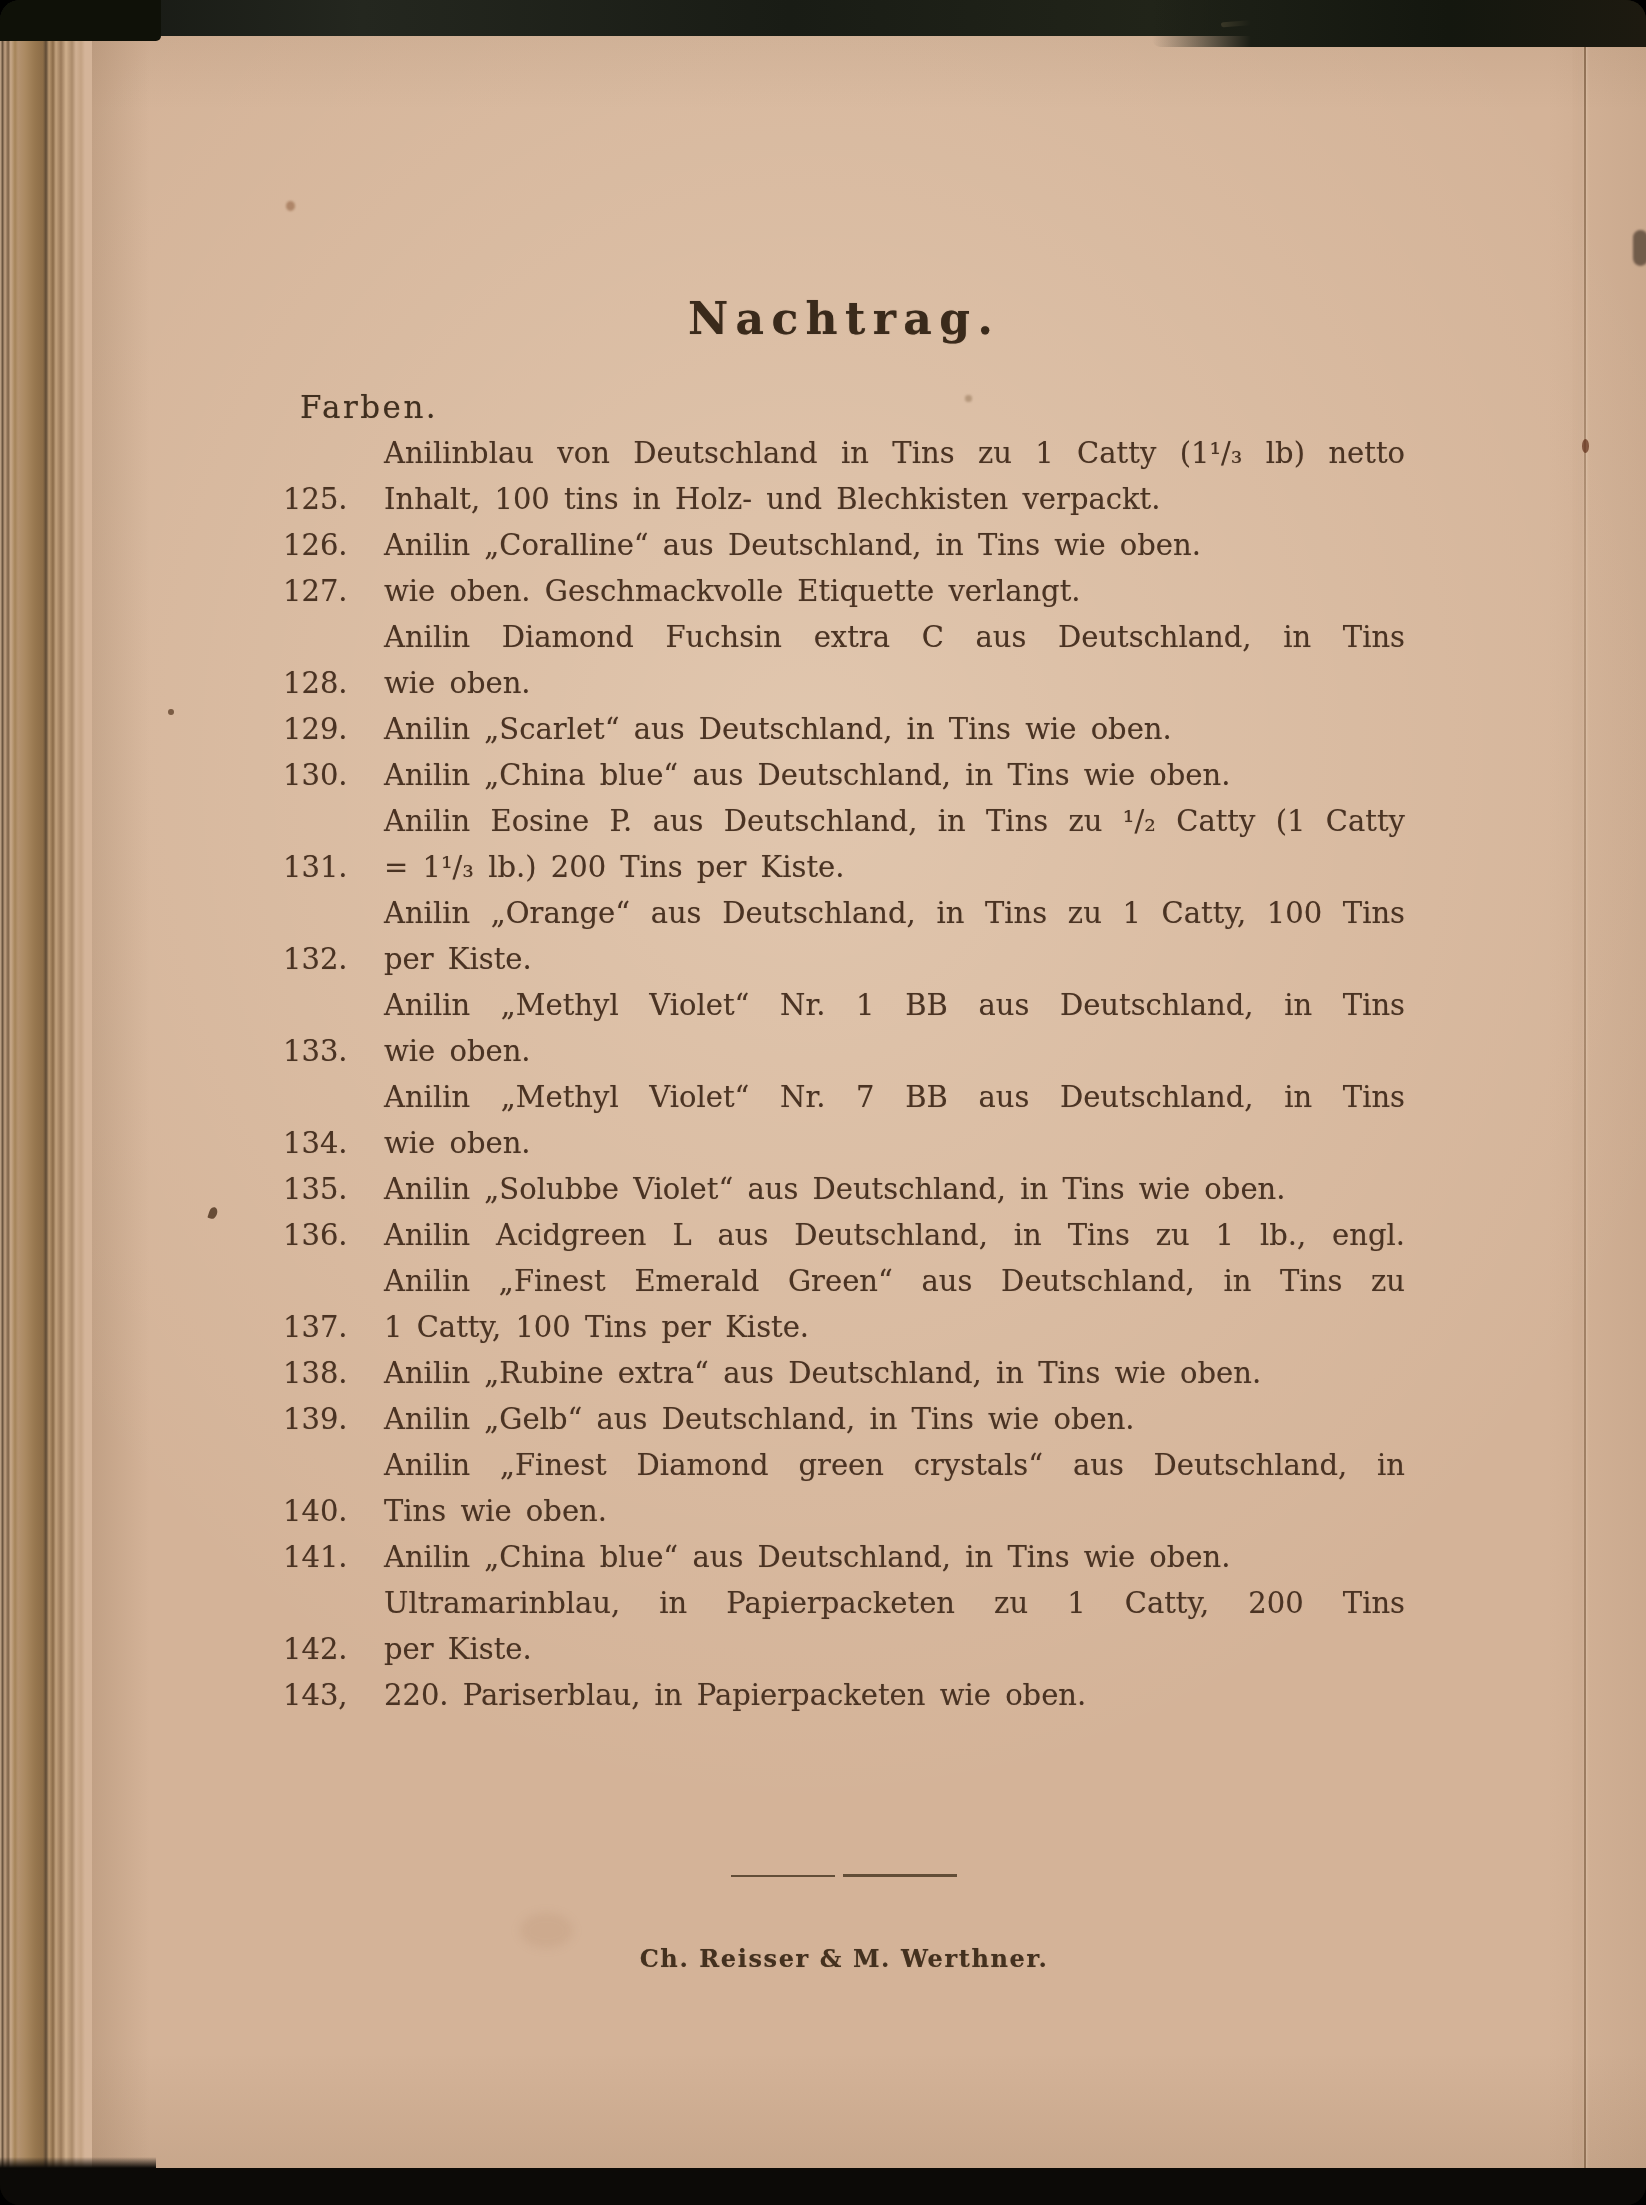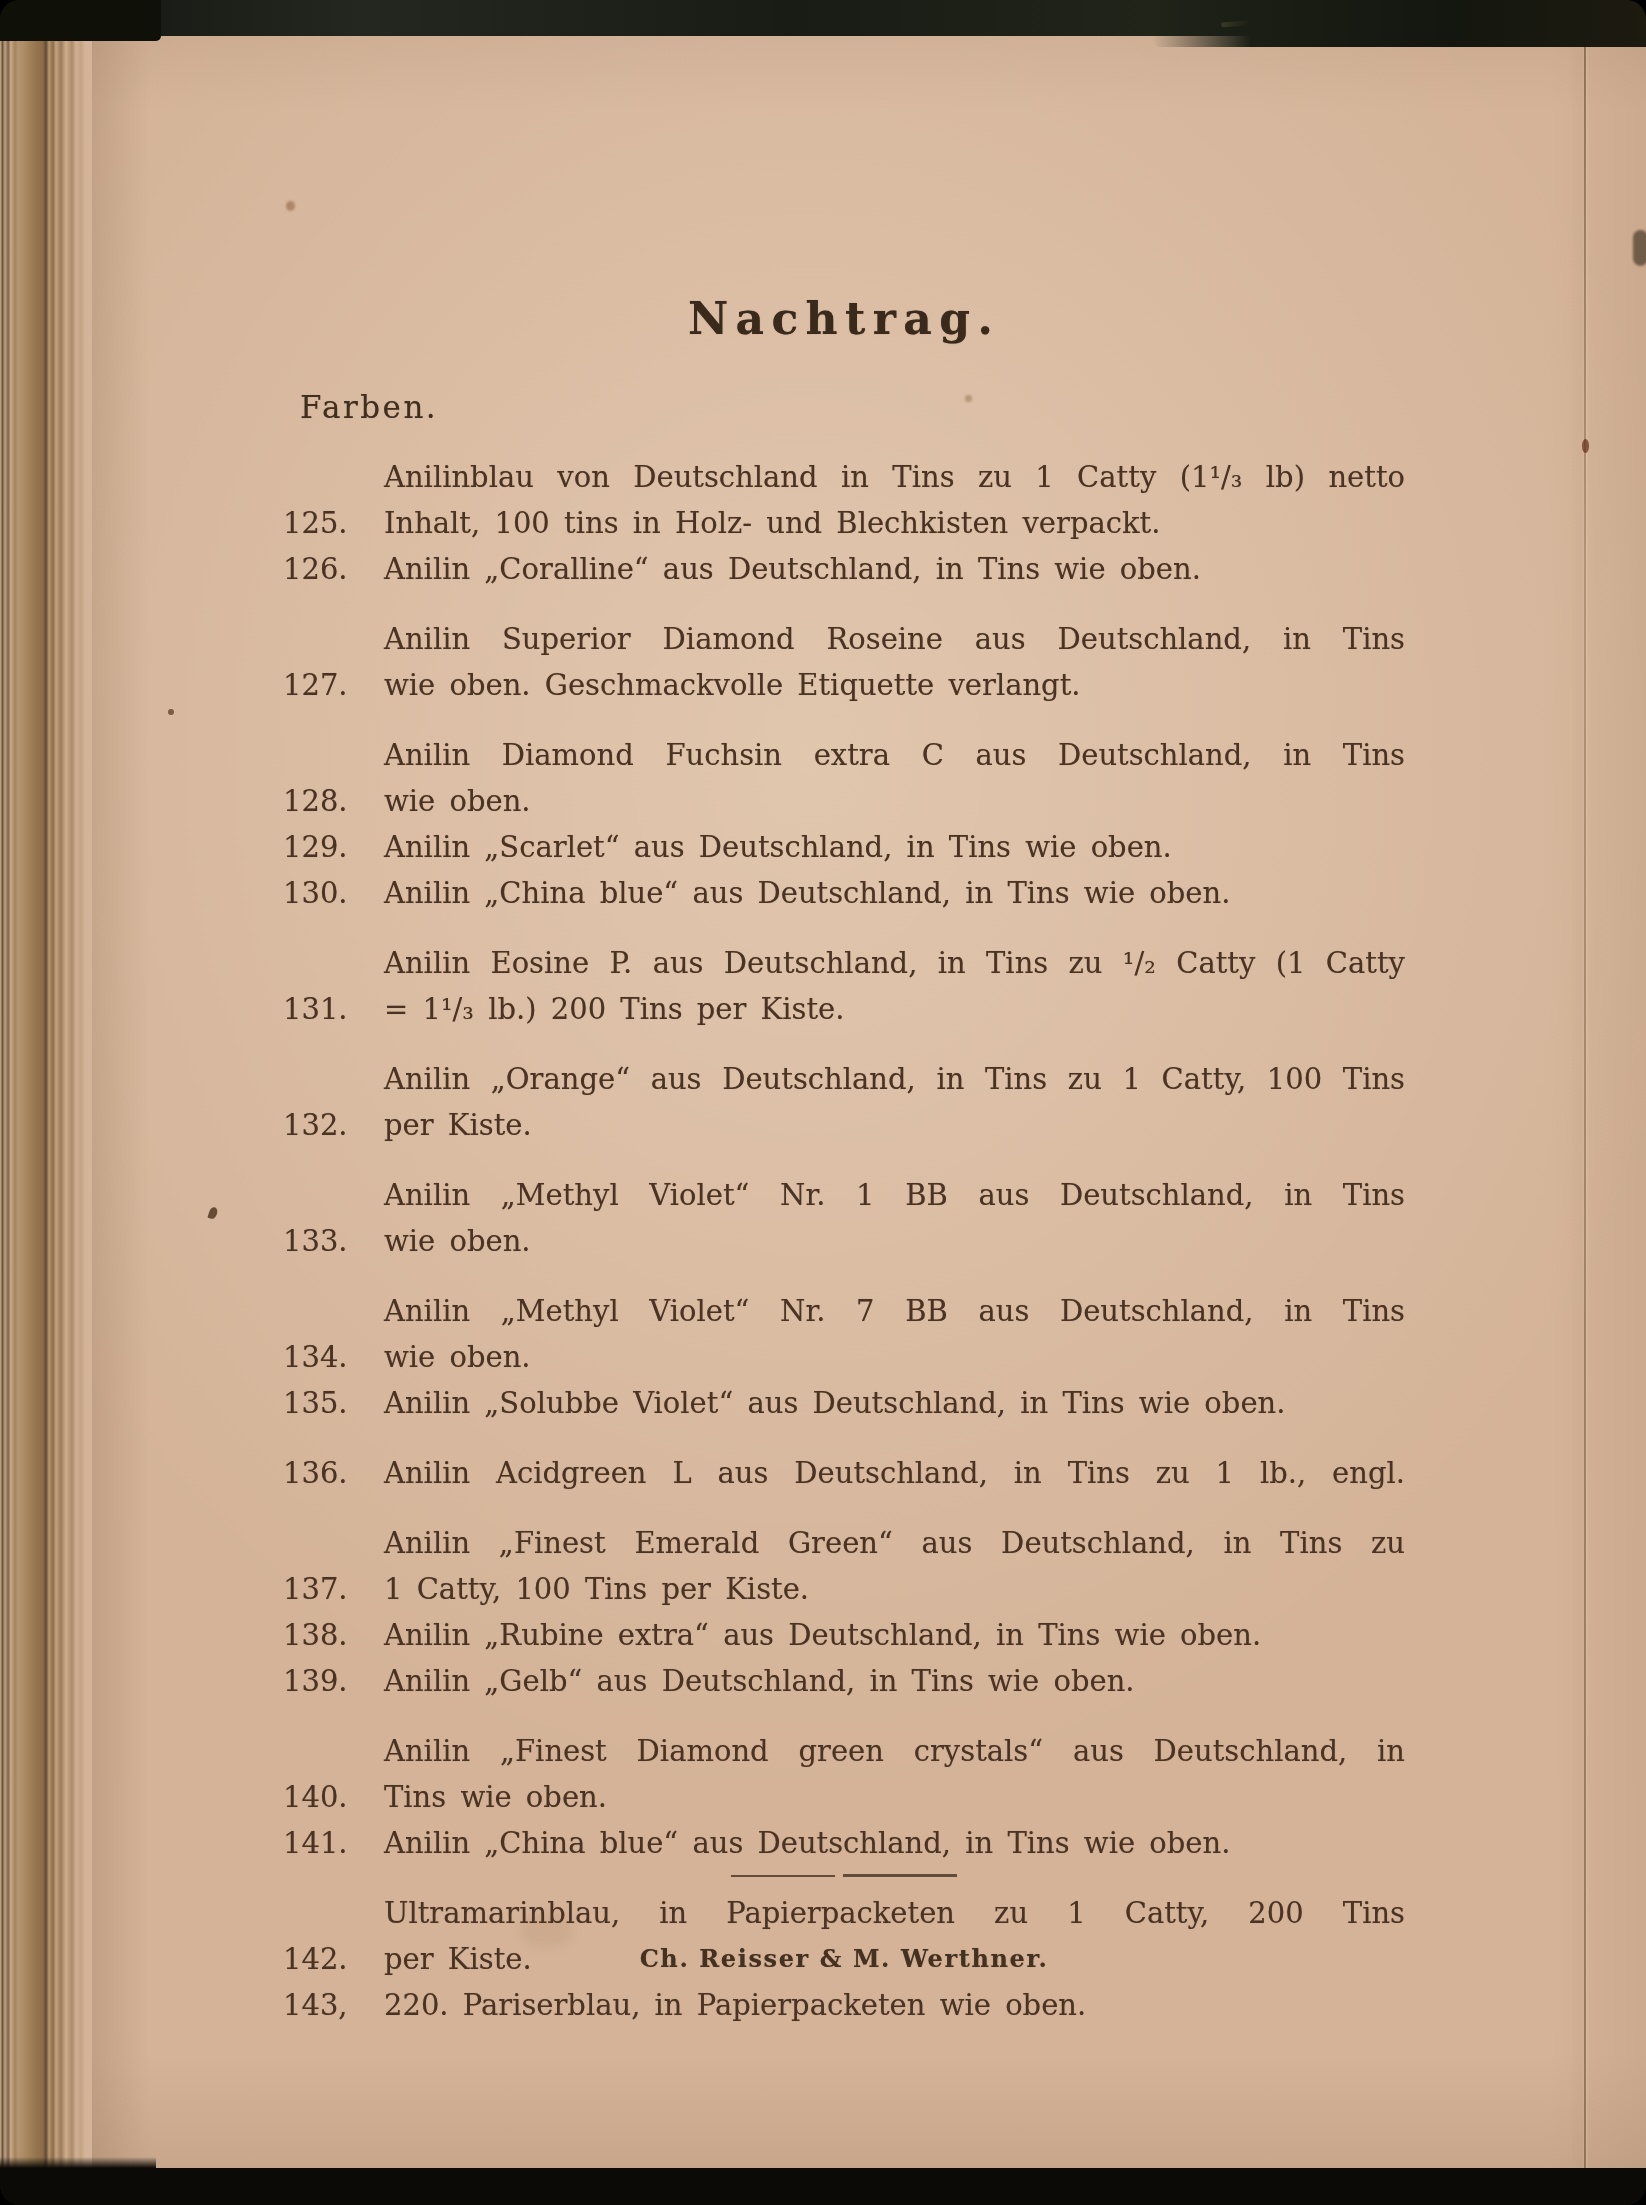--- a/index.html
+++ b/index.html
@@ -89,21 +89,21 @@
     color:#402f1f; text-shadow:0 0 0.8px rgba(64,47,31,.4);
   }
   .items {
     position:absolute; left:283px; top:430px; width:1122px;
     font-size:29px; line-height:46px; word-spacing:5px;
     text-shadow:0 0 0.8px rgba(74,51,35,.35);
   }
   .item { display:flex;align-items:flex-end; }
   .num { width:101px; flex:none; font-variant-numeric:oldstyle-nums; }
   .txt { width:1021px; }
-  .line.j { text-align:justify; text-align-last:justify; text-justify:inter-word;margin-top:24px; }
+  .line.j { text-align:justify; text-align-last:justify; text-justify:inter-word; }
   .divider { position:absolute; left:283px; width:1122px; top:1867px; text-align:center; }
   .divider span {
     display:inline-block; vertical-align:middle; height:0;
     border-top:3.3px solid #4d3c27; opacity:.85;
   }
   .divider span:first-child { width:104px; margin-right:7.4px; border-top-width:2.5px; }
   .divider span:last-child  { width:114px; }
   .footer {
     position:absolute; left:283px; width:1122px; top:1944px;
     font-size:24px; font-weight:bold; letter-spacing:1.6px; text-align:center;
@@ -149,21 +149,20 @@
         </div>
         <div class="item">
           <span class="num">126.</span>
           <div class="txt">
             <div class="line">Anilin „Coralline“ aus Deutschland, in Tins wie oben.</div>
           </div>
         </div>
         <div class="item">
           <span class="num">127.</span>
           <div class="txt">
-            <div class="line j">Anilin Superior Diamond Roseine aus Deutschland, in Tins</div>
             <div class="line">wie oben. Geschmackvolle Etiquette verlangt.</div>
           </div>
         </div>
         <div class="item">
           <span class="num">128.</span>
           <div class="txt">
             <div class="line j">Anilin Diamond Fuchsin extra C aus Deutschland, in Tins</div>
             <div class="line">wie oben.</div>
           </div>
         </div>

